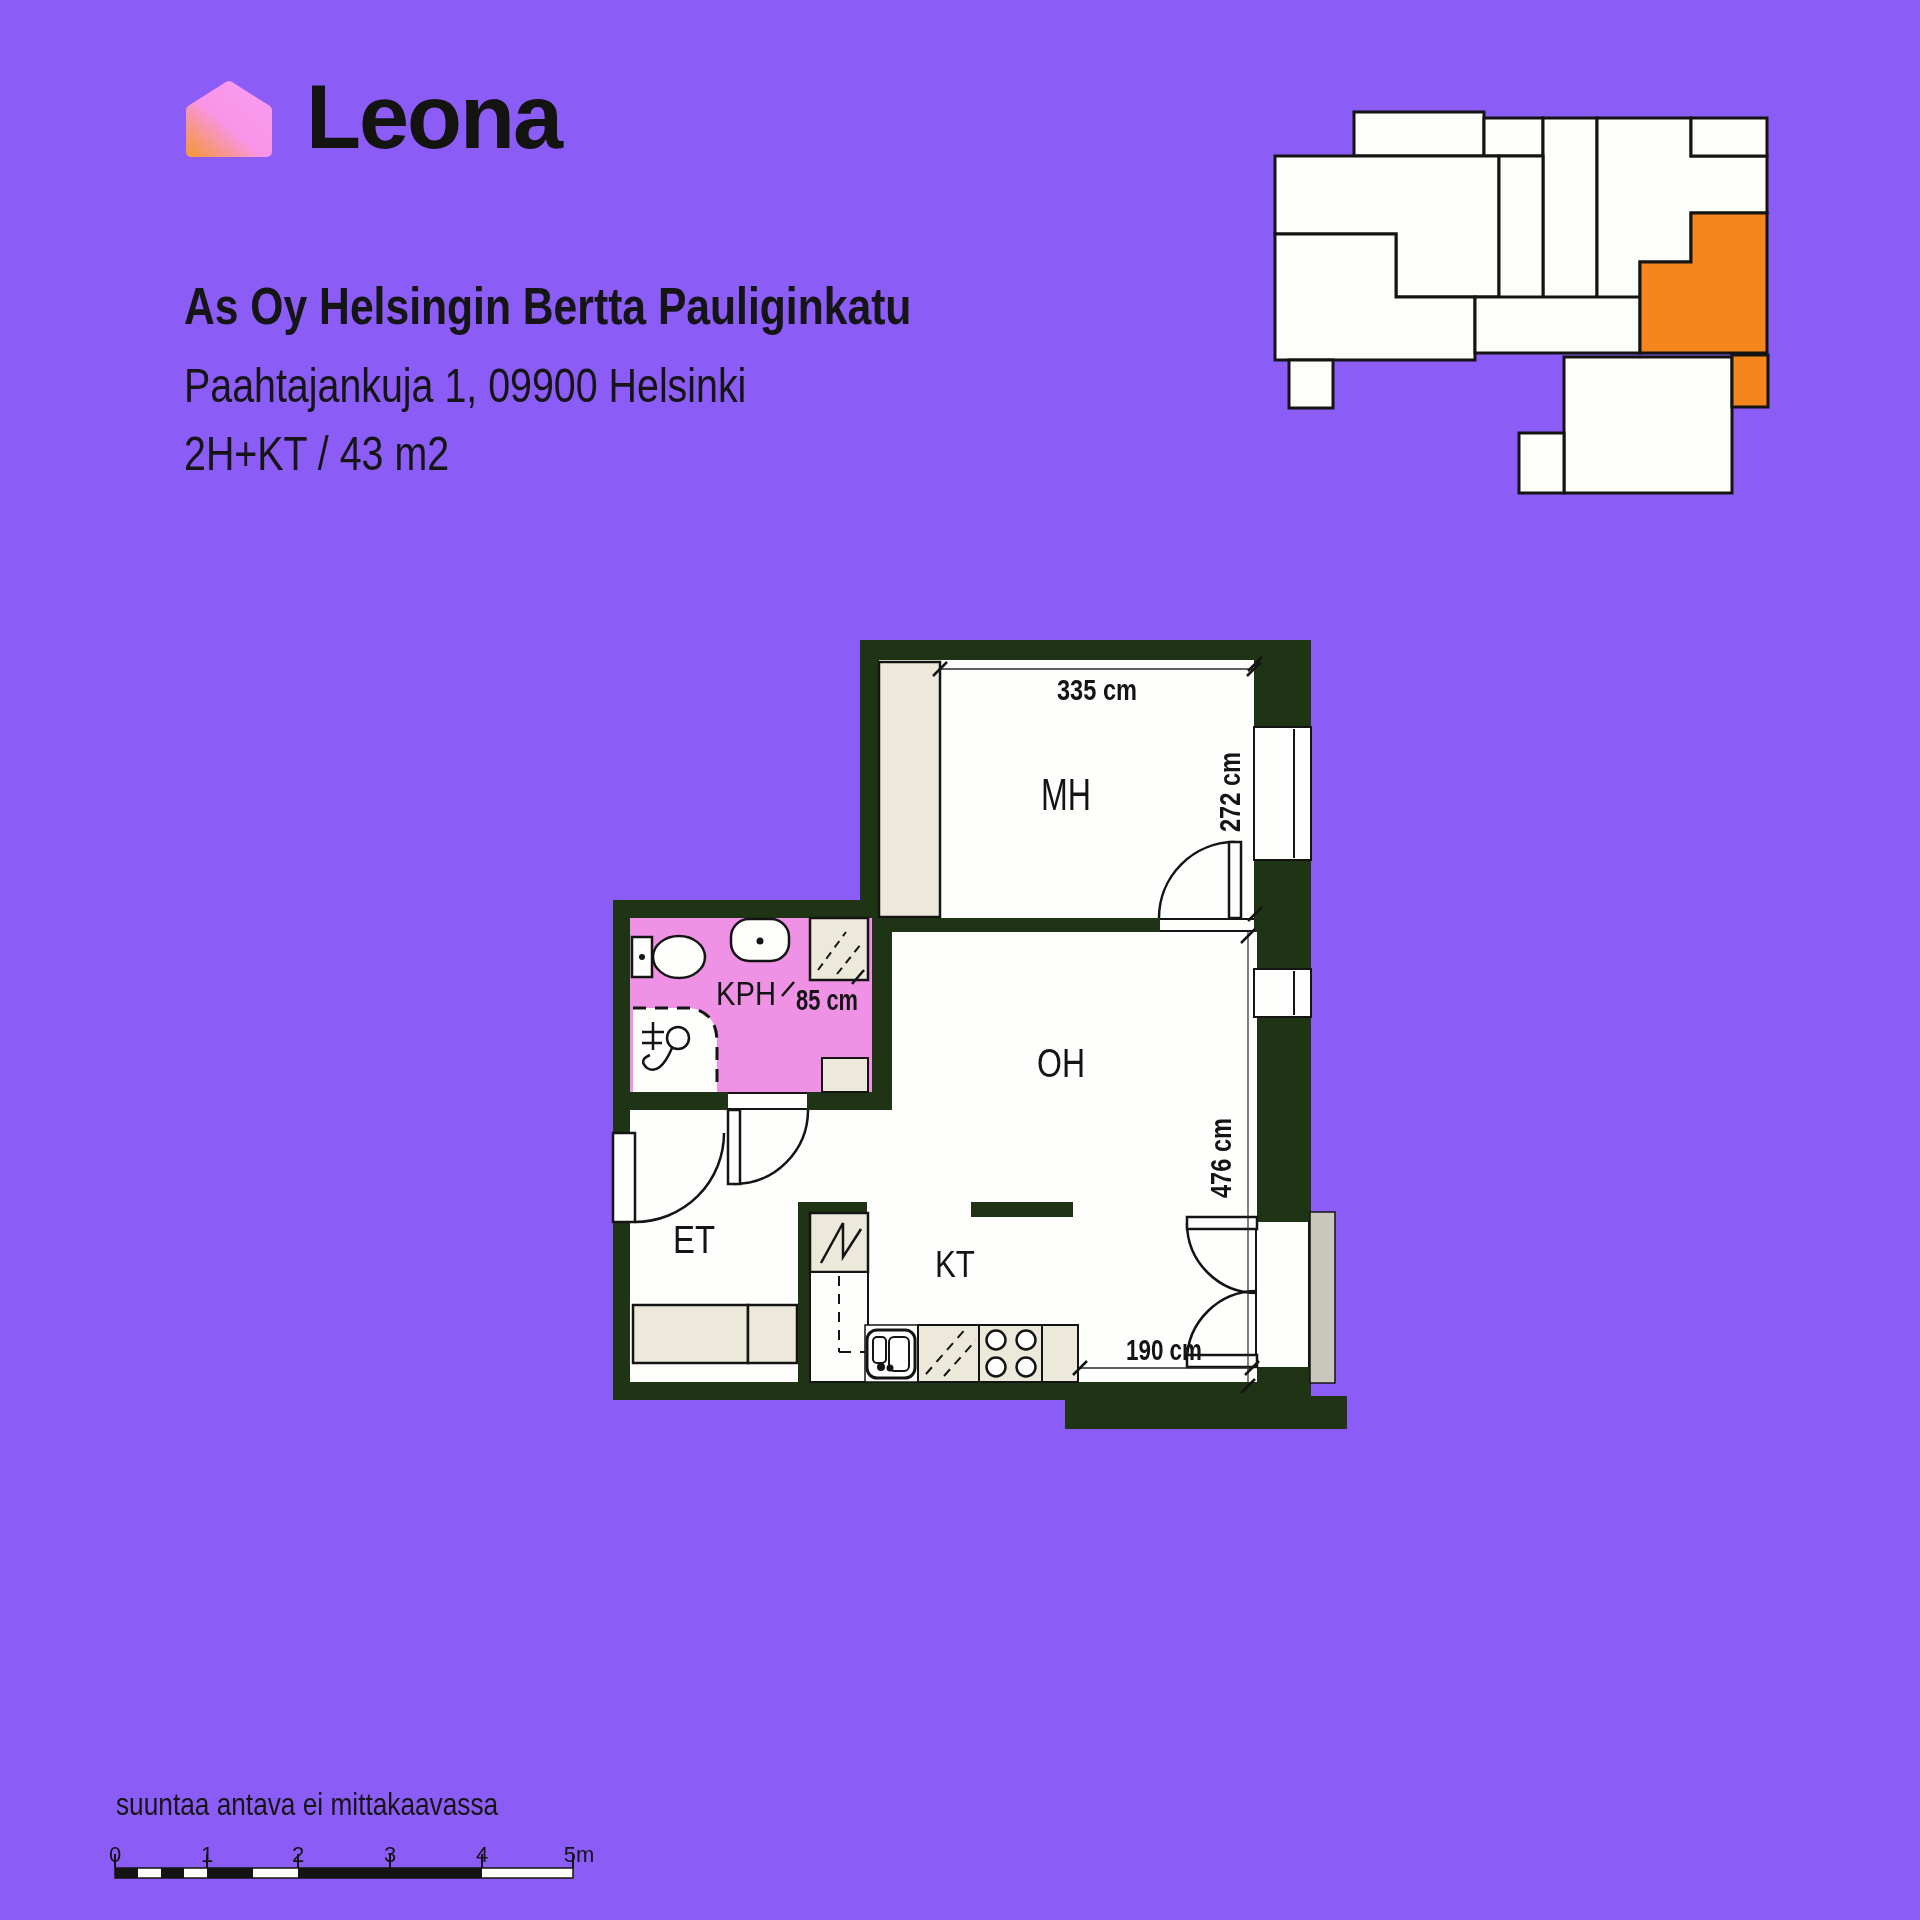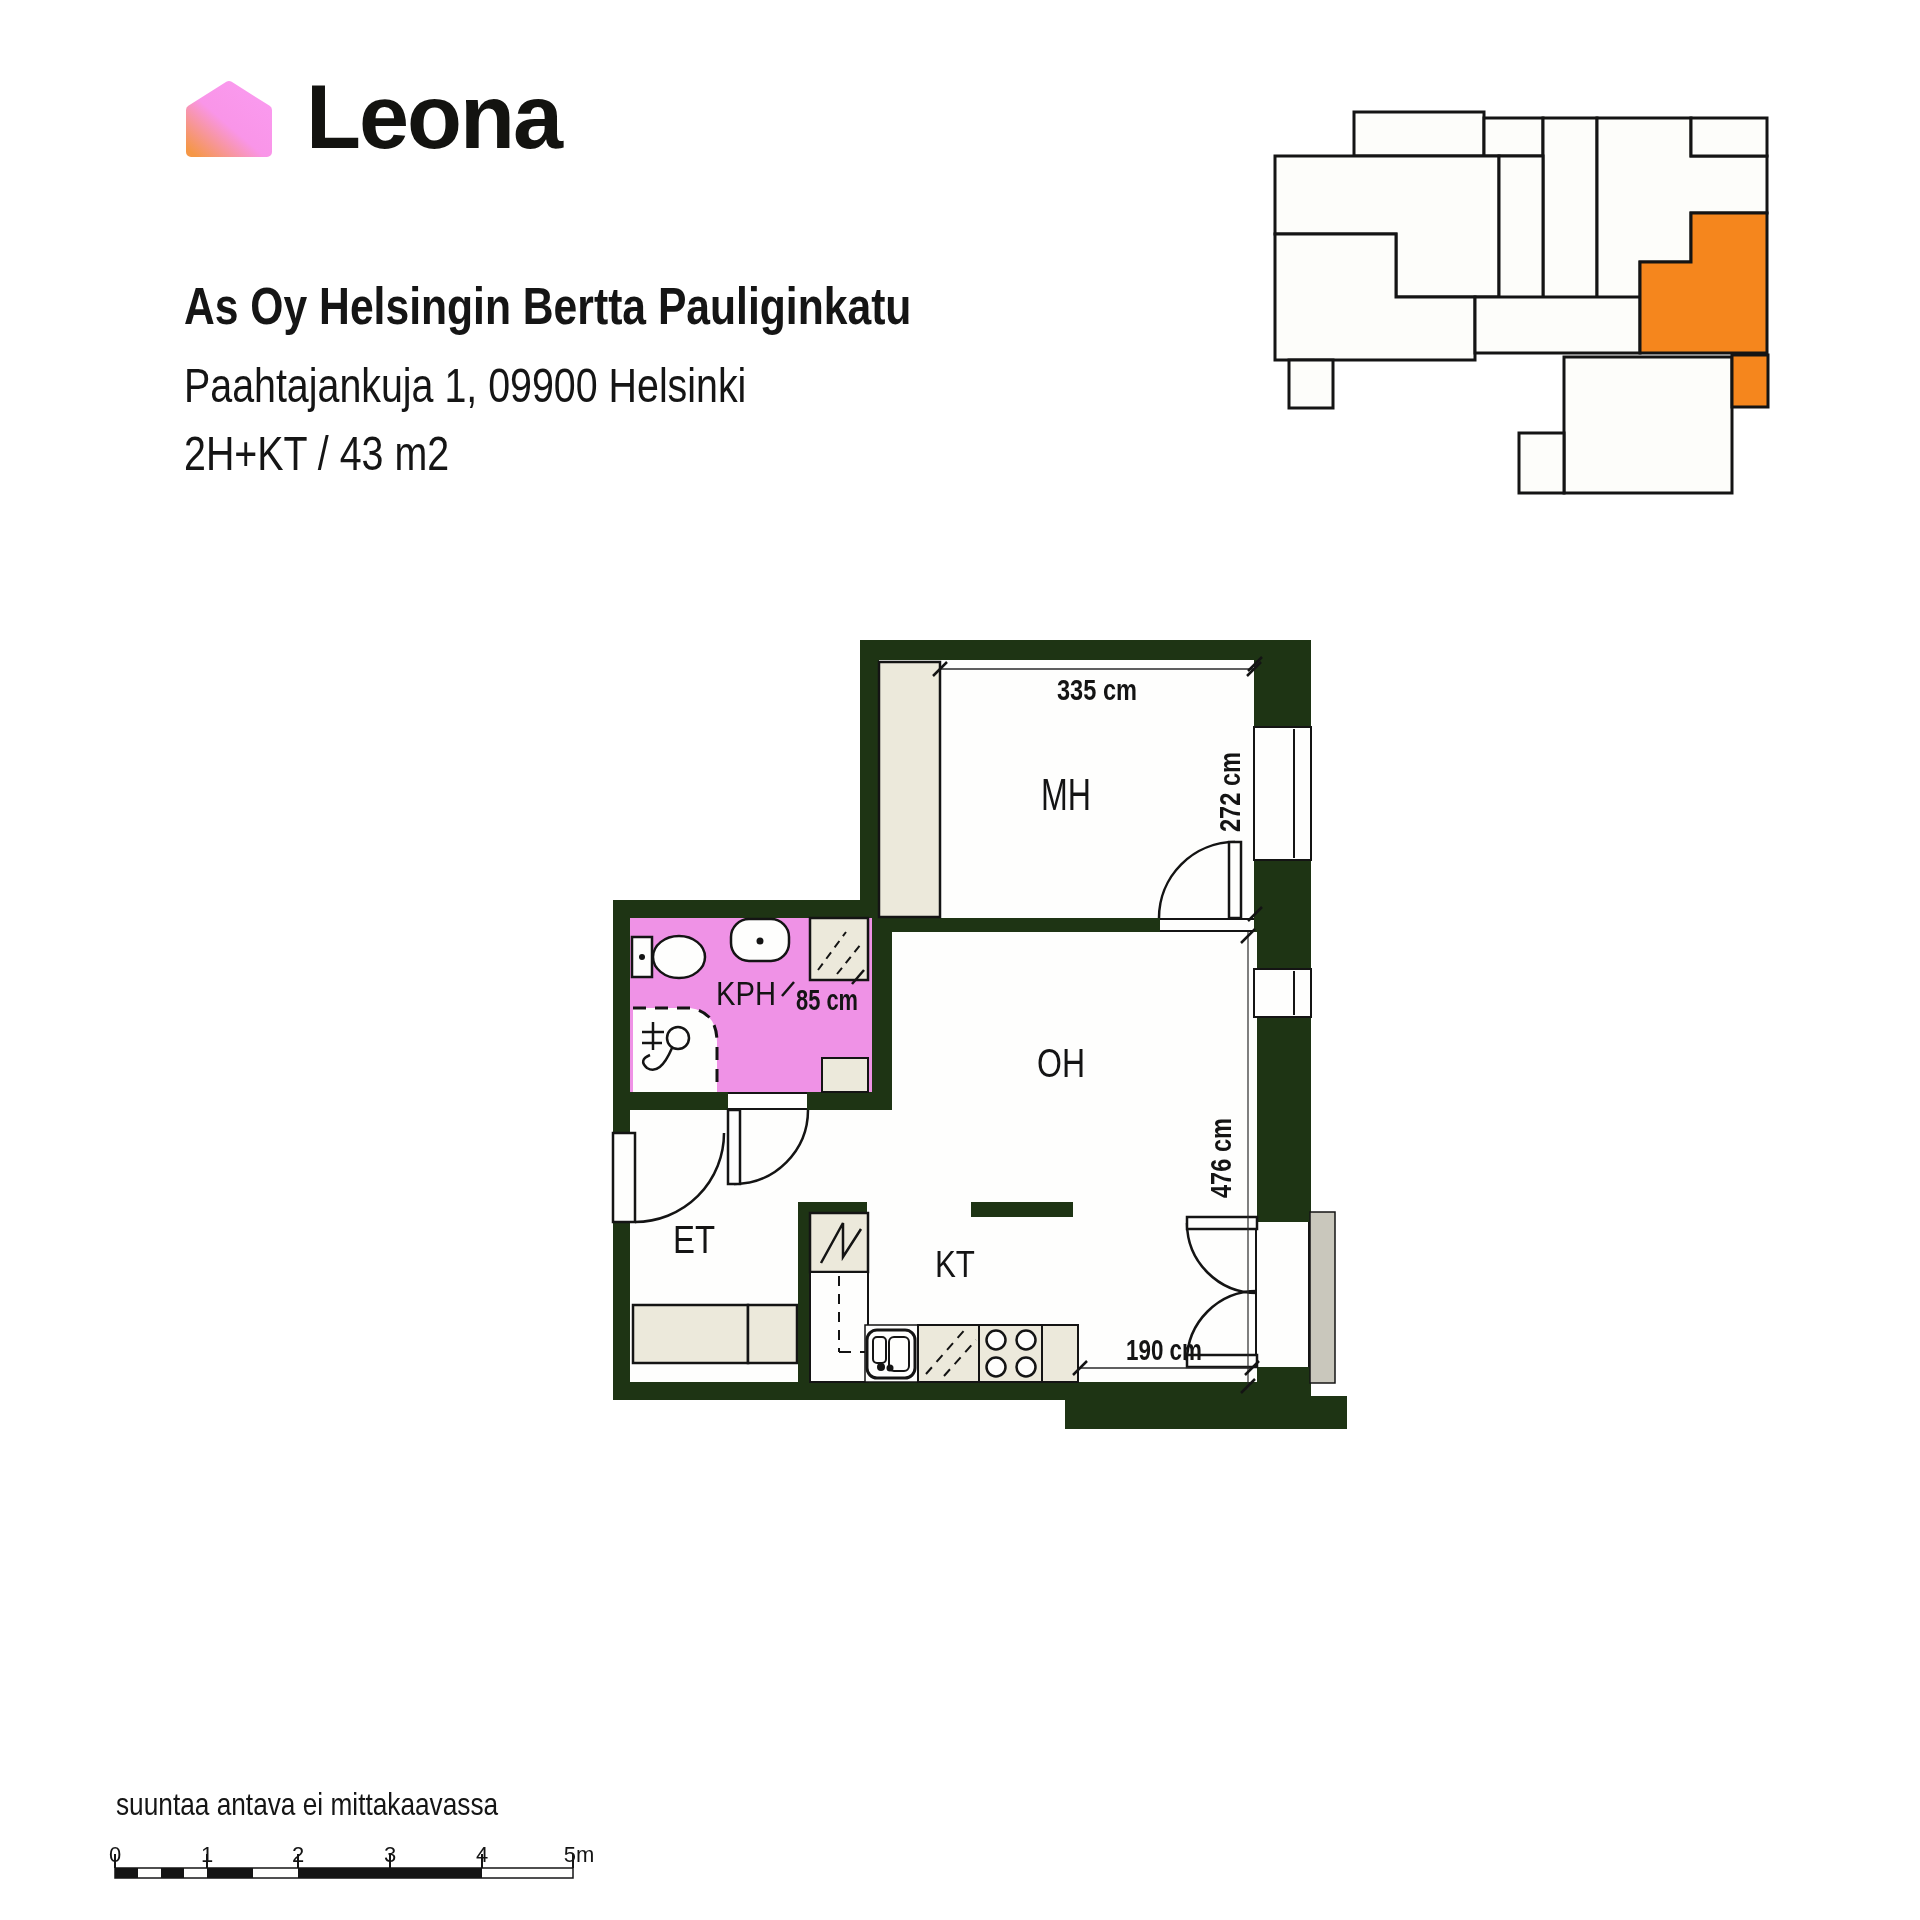--- a/index.html
+++ b/index.html
@@ -1,18 +1,18 @@
 <!DOCTYPE html>
 <html><head>
 <meta charset="utf-8">
 <style>
   html,body{margin:0;padding:0;background:#cfcdc2;}
   .canvas{
     position:relative;width:1920px;height:1920px;overflow:hidden;
-    background:#ffffff;
+    background:#8b5cf6;
     font-family:"Liberation Sans", sans-serif;
     color:#151515;
   }
   .abs{position:absolute;}
   .cond{transform:scaleX(0.82);transform-origin:0 0;white-space:nowrap;}
   .brand-text{font-weight:bold;letter-spacing:-2px;line-height:1;font-size:90px;color:#131310;}
   .title{font-size:52px;font-weight:bold;}
   .subline{font-size:48px;font-weight:normal;}
   .disclaimer{font-size:32px;}
   svg text{font-family:"Liberation Sans", sans-serif;fill:#141414;}

